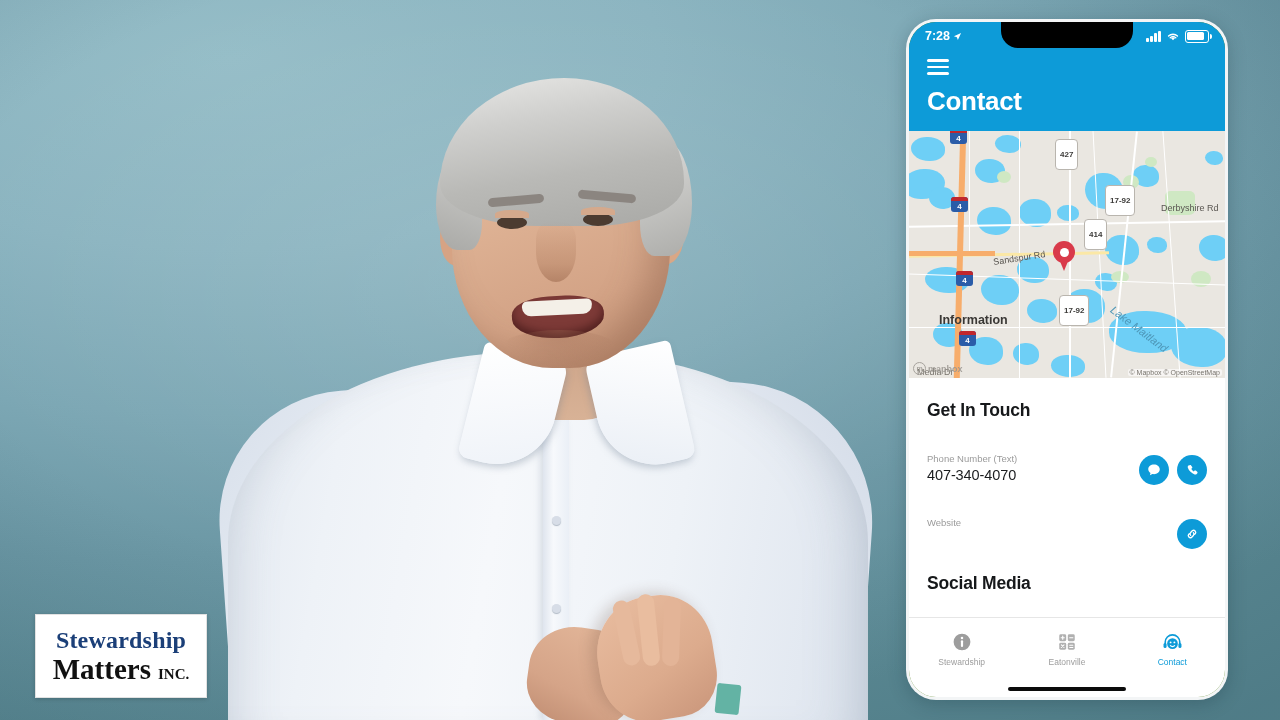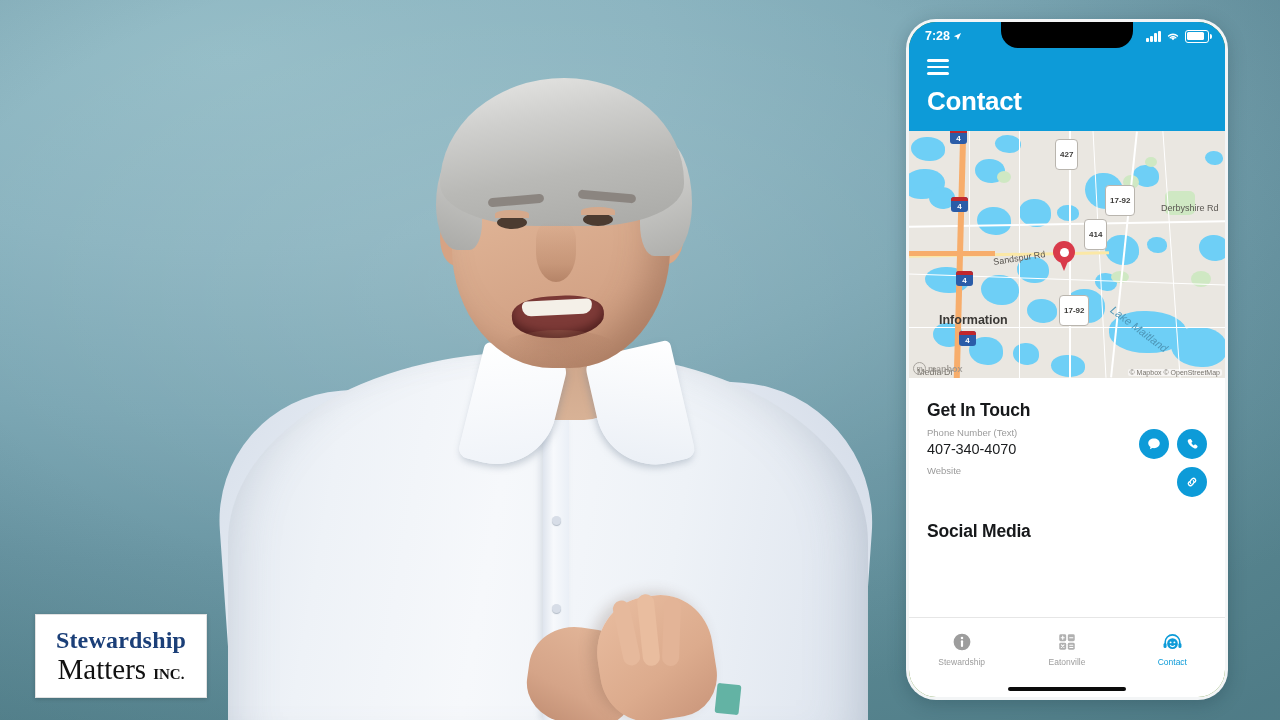--- a/index.html
+++ b/index.html
@@ -154,21 +154,21 @@
     box-shadow:0 1px 4px rgba(0,0,0,.18);
   }
   .logo-top{
     font-family:"Liberation Serif", serif;font-weight:700;
     font-size:24px;color:#1b3f78;letter-spacing:.2px;line-height:1;
   }
   .logo-bottom{
     display:flex;align-items:baseline;gap:7px;margin-top:3px;
   }
   .logo-matters{
-    font-family:"Liberation Serif", serif;font-weight:400;
+    font-family:"Liberation Serif", serif;font-weight:700;
     font-size:29px;color:#111;line-height:1;
   }
   .logo-inc{
     font-family:"Liberation Serif", serif;font-weight:700;
     font-size:15px;color:#111;line-height:1;
   }
 
   
   .phone-frame{
     position:absolute;left:906px;top:19px;width:322px;height:681px;
@@ -256,21 +256,21 @@
     display:flex;align-items:center;gap:2px;opacity:.85;text-align:center;
   }
   .map-logo .mcircle{
     width:11px;height:11px;border-radius:50%;border:1.6px solid #9a9690;
     display:flex;align-items:center;justify-content:center;font-size:7px;
   }
 
   
   .body{flex:1 1 auto;background:#fff;padding:0 18px;overflow:hidden;}
   .sect-title{font-size:17.5px;font-weight:700;color:#16181a;margin:22px 0 0;letter-spacing:-.2px;}
-  .row{display:flex;align-items:flex-start;justify-content:space-between;margin-top:6px;}
+  .row{display:flex;align-items:flex-start;justify-content:space-between;margin-top:32px;}
   .row-txt{flex:1 1 auto;min-width:0;}
   .lbl{font-size:9.5px;color:#9b9b9b;line-height:1.3;}
   .val{font-size:14.5px;color:#1b1d1f;margin-top:2px;letter-spacing:-.1px;}
   .actions{display:flex;gap:8px;flex:0 0 auto;margin-top:2px;}
   .cbtn{
     width:30px;height:30px;border-radius:50%;background:#0d9bd8;
     display:flex;align-items:center;justify-content:center;cursor:pointer;
   }
   .cbtn svg{display:block;}
 

